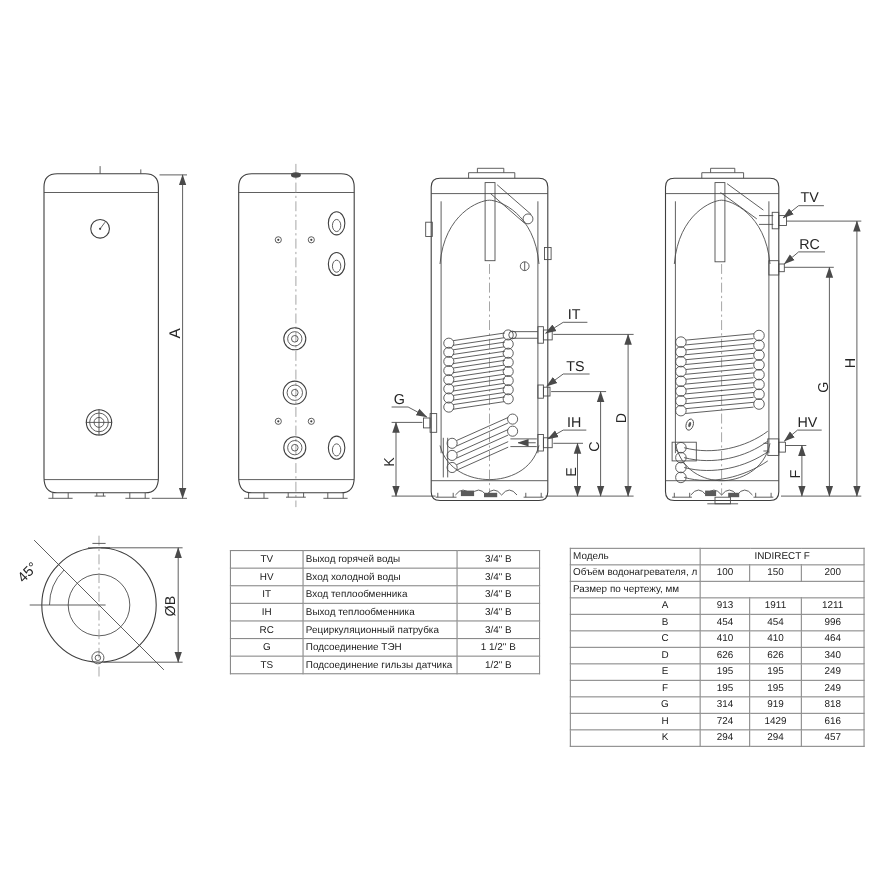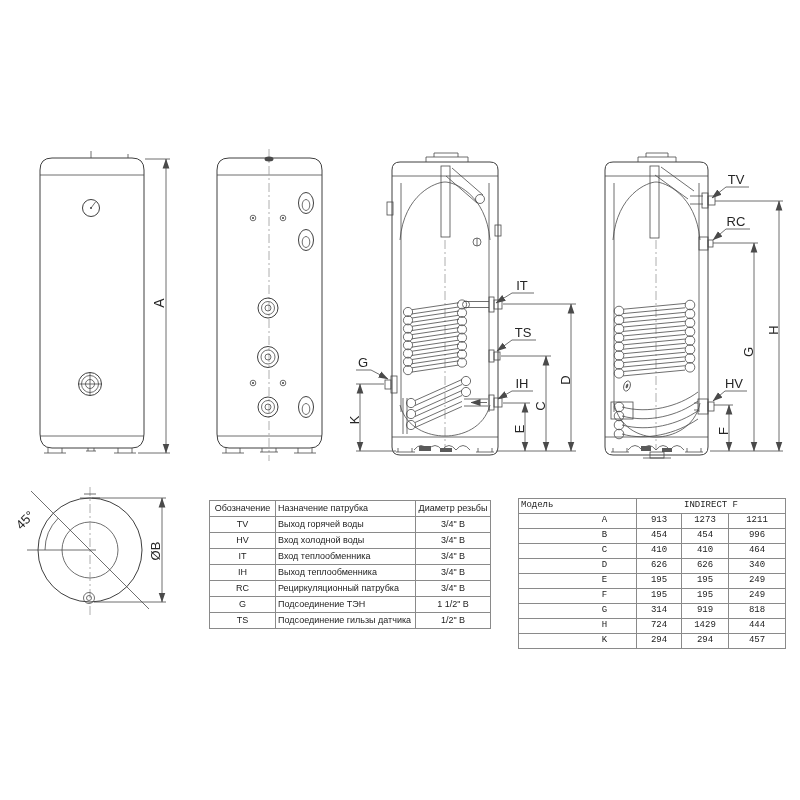--- a/index.html
+++ b/index.html
@@ -13,21 +13,21 @@
   .dim{fill:none;stroke:#4a4a4a;stroke-width:0.8;}
   text.lbl{font-family:"Liberation Sans",sans-serif;font-size:13px;fill:#262626;}
   text.big{font-size:14px;}
   .mid{dominant-baseline:central;}
   
   .tbl{position:absolute;border-collapse:collapse;table-layout:fixed;background:#fff;color:#1c1c1c;}
   .tbl td,.tbl th{border:1px solid #8a8a8a;font-size:9px;font-weight:normal;padding:0 2px;line-height:1.1;white-space:nowrap;overflow:hidden;}
   .ports-table{left:209px;top:500px;width:281px;}
   .ports-table td,.ports-table th{height:15px;}
   .dims-table{left:518px;top:498px;width:267px;}
-  .dims-table td{height:14px;font-family:Liberation Mono, monospace;}
+  .dims-table td{height:14px;}
   .c{text-align:center;}
   .l{text-align:left;}
   .letter{text-align:center;padding-left:56px !important;}
 </style>
 </head>
 <body>
 
 <div class="sheet">
 
 <svg width="800" height="800" viewBox="0 0 800 800">
@@ -310,25 +310,20 @@
   </g>
 </svg>
 
   <table class="tbl ports-table">
     <colgroup>
         <col style="width:66px">
         <col style="width:140px">
         <col style="width:75px">
       </colgroup>
     <tbody>
-        <tr>
-      <th class="c">Обозначение</th>
-      <th class="l">Назначение патрубка</th>
-      <th class="c">Диаметр резьбы</th>
-    </tr>
     <tr>
       <td class="c">TV</td>
       <td class="l">Выход горячей воды</td>
       <td class="c">3/4" В</td>
     </tr>
     <tr>
       <td class="c">HV</td>
       <td class="l">Вход холодной воды</td>
       <td class="c">3/4" В</td>
     </tr>
@@ -366,23 +361,33 @@
         <col style="width:45px">
         <col style="width:47px">
         <col style="width:57px">
       </colgroup>
     <tbody>
         <tr>
       <td class="l">Модель</td>
       <td class="c" colspan="3">INDIRECT F</td>
     </tr>
     <tr>
+      <td class="l">Объём водонагревателя, л</td>
+      <td class="c">100</td>
+      <td class="c">150</td>
+      <td class="c">200</td>
+    </tr>
+    <tr>
+      <td class="l">Размер по чертежу, мм</td>
+      <td colspan="3"></td>
+    </tr>
+    <tr>
       <td class="letter">A</td>
       <td class="c">913</td>
-      <td class="c">1273</td>
+      <td class="c">1911</td>
       <td class="c">1211</td>
     </tr>
     <tr>
       <td class="letter">B</td>
       <td class="c">454</td>
       <td class="c">454</td>
       <td class="c">996</td>
     </tr>
     <tr>
       <td class="letter">C</td>
@@ -411,21 +416,21 @@
     <tr>
       <td class="letter">G</td>
       <td class="c">314</td>
       <td class="c">919</td>
       <td class="c">818</td>
     </tr>
     <tr>
       <td class="letter">H</td>
       <td class="c">724</td>
       <td class="c">1429</td>
-      <td class="c">444</td>
+      <td class="c">616</td>
     </tr>
     <tr>
       <td class="letter">K</td>
       <td class="c">294</td>
       <td class="c">294</td>
       <td class="c">457</td>
     </tr>
   </tbody>
     </table>
 

